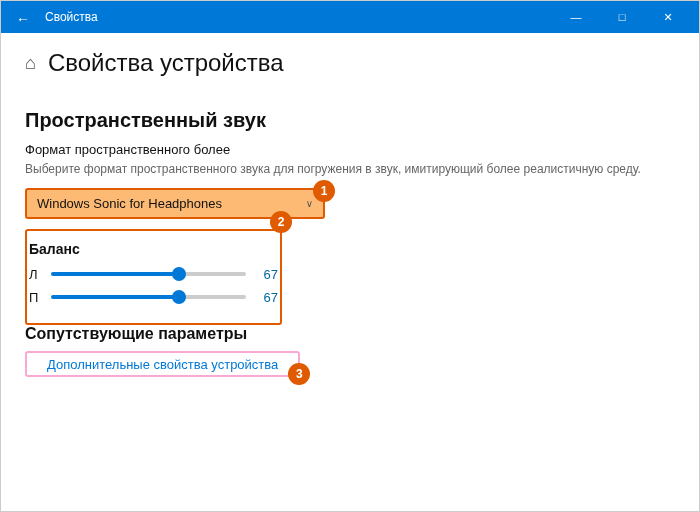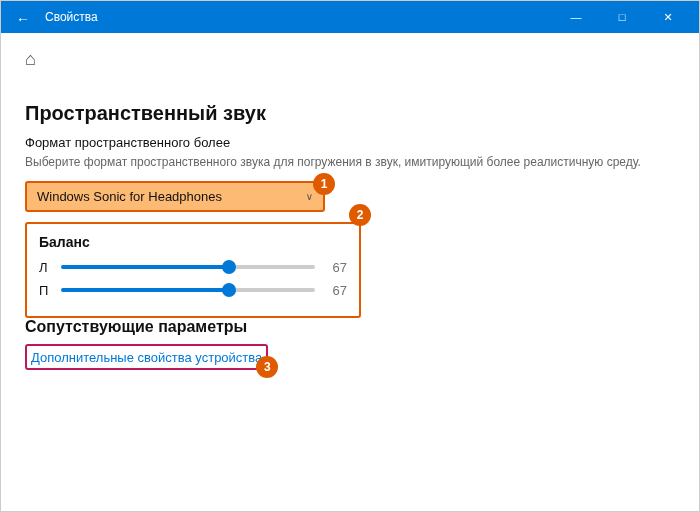--- a/index.html
+++ b/index.html
@@ -127,22 +127,22 @@
       color: #111;
       position: relative;
     }
     .dropdown-arrow {
       font-size: 10px;
       color: #555;
     }
     .balance-box {
       border: 2px solid #e05a00;
       border-radius: 3px;
-      padding: 10px 12px;
-      width: 336px;
+      padding: 10px 2px;
+      width: 257px;
       position: relative;
       margin-top: 10px;
     }
     .balance-title {
       font-size: 14px;
       font-weight: 600;
       color: #111;
       margin-bottom: 10px;
     }
     .slider-row {
@@ -151,35 +151,35 @@
       margin-bottom: 8px;
       gap: 8px;
     }
     .slider-label {
       font-size: 13px;
       color: #111;
       width: 14px;
     }
     .slider-value {
       font-size: 13px;
-      color: #737373;
+      color: #0369a1;
       width: 24px;
       text-align: right;
     }
     .related-section-title {
       font-size: 16px;
       font-weight: 600;
       color: #111;
       margin-bottom: 8px;
     }
     .link-box {
-      border: 2px solid #be185d;
+      border: 2px solid #f9a8d4;
       border-radius: 3px;
       display: inline-block;
-      padding: 2px 4px;
+      padding: 2px 20px;
       position: relative;
       text-align: right;
     }
     .link-text {
       color: #0078d7;
       font-size: 13px;
       text-decoration: none;
       cursor: pointer;
     }
     input[type="range"] {
@@ -230,20 +230,21 @@
       <div class="titlebar-btn close">
         <span>✕</span>
       </div>
     </div>
   </div>
 
   <div class="content">
     
     <div class="page-header">
       <span class="home-icon">⌂</span>
+      <span class="page-title">Свойства устройства</span>
     </div>
 
     
     <div>
       <div class="section-title">Пространственный звук</div>
       <div class="field-label">Формат пространственного более</div>
       <div class="field-description">Выберите формат пространственного звука для погружения в звук, имитирующий более реалистичную среду.</div>
 
       
       <div style="position:relative; display:inline-block;">

